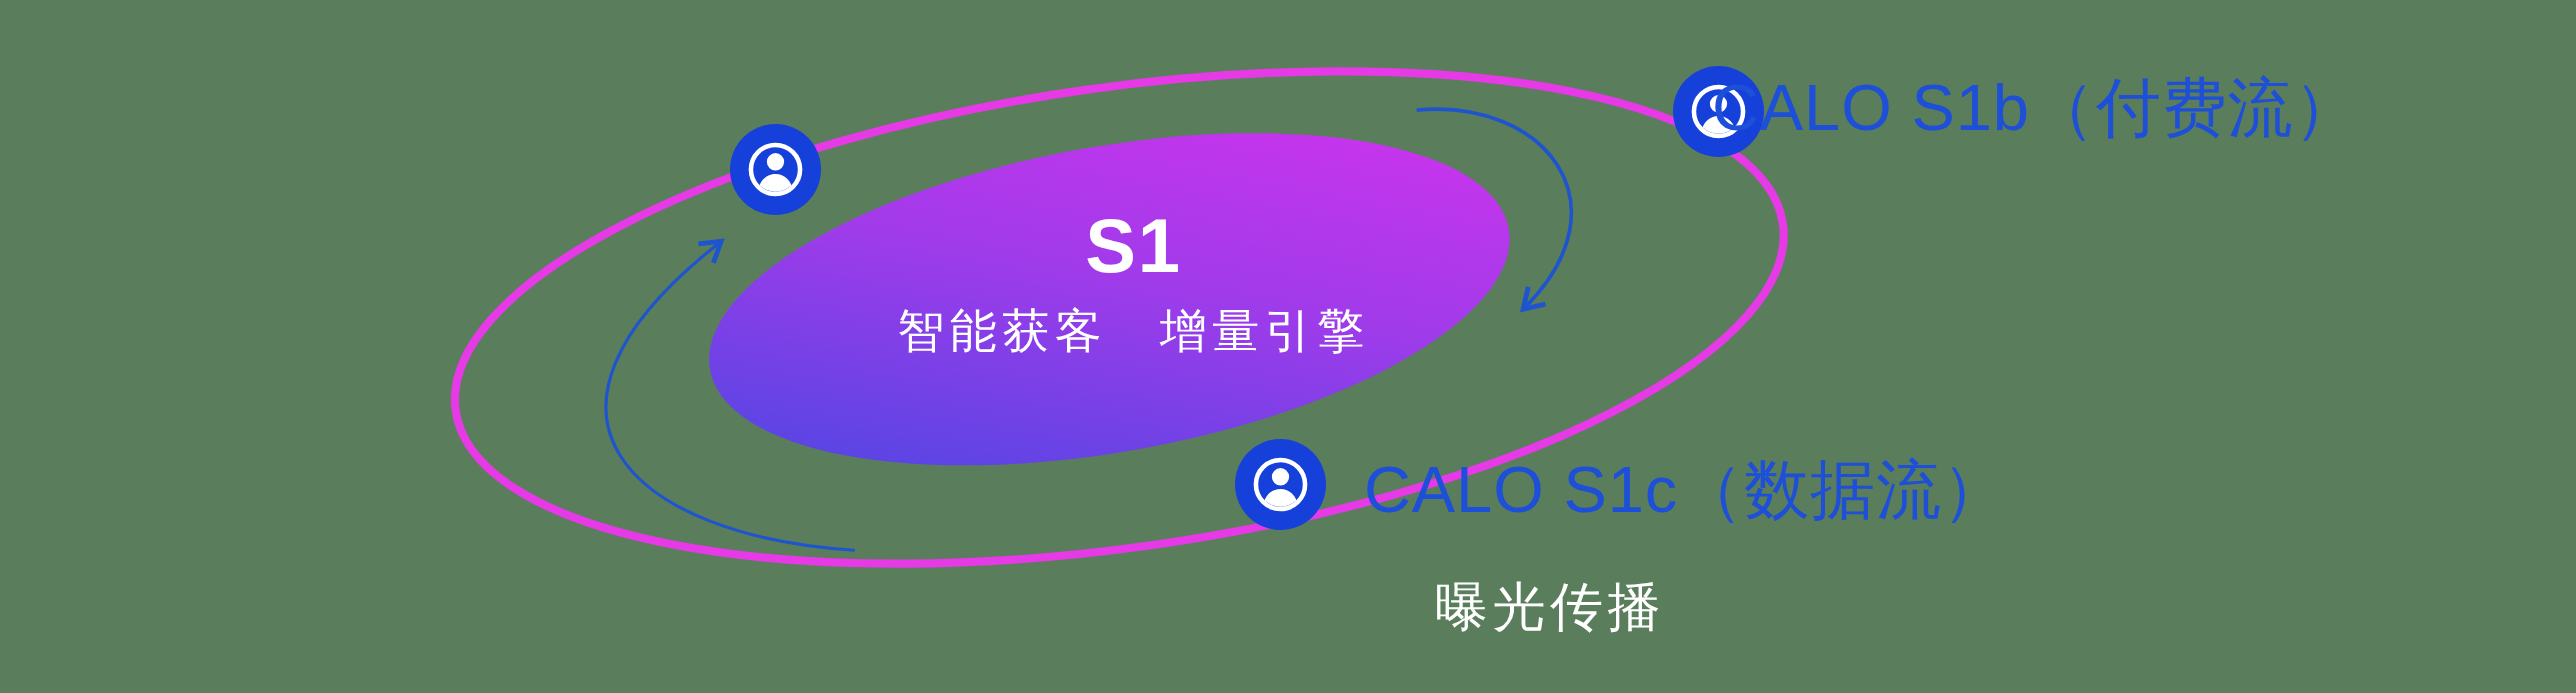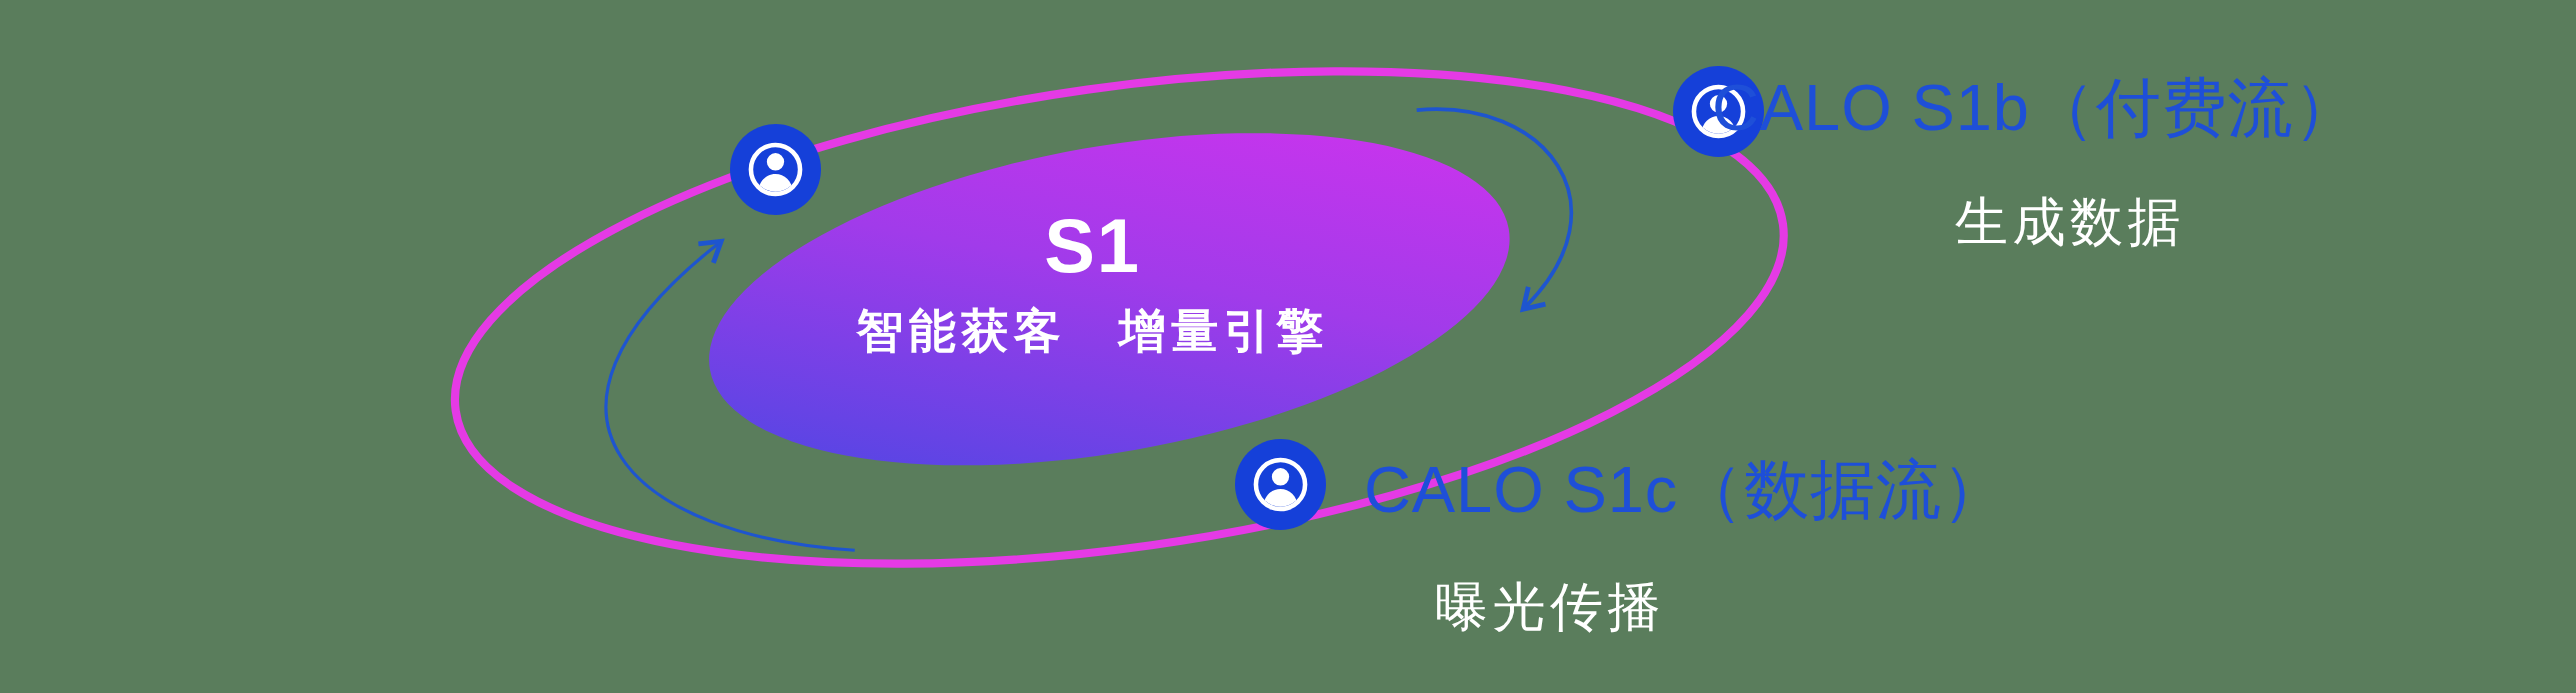--- a/index.html
+++ b/index.html
@@ -39,37 +39,37 @@
     position: absolute;
     font-size: 53px;
     font-weight: 400;
     color: #ffffff;
     white-space: nowrap;
     letter-spacing: 4.5px;
     line-height: 1.1;
   }
   .core-text {
     position: absolute;
-    left: 797px;
+    left: 838px;
     top: 204px;
     width: 591px;
     text-align: center;
     color: #ffffff;
     pointer-events: none;
   }
   .core-title {
     font-size: 76px;
     font-weight: 600;
     line-height: 1.1;
     letter-spacing: 1.8px;
   }
   .core-subtitle {
     margin-top: 12.7px;
     font-size: 47px;
-    font-weight: 700;
+    font-weight: 400;
     letter-spacing: 5.5px;
     white-space: nowrap;
   }
 </style>
 </head>
 <body>
 
 <div class="stage">
 
   <svg class="orbit-svg" viewBox="0 0 2833 763" aria-hidden="true">
@@ -139,19 +139,18 @@
         </clipPath>
       <g clip-path="url(#clipC)">
         <circle cx="50" cy="41.5" r="9.5" fill="#ffffff"></circle>
         <path d="M50 55 C40 55 32 62.5 30.5 75 L69.5 75 C68 62.5 60 55 50 55 Z" fill="#ffffff"></path>
       </g>
     </svg>
   </div>
 
 
   <div class="node-title" style="left:1712px; top:71px;">CALO S1b（付费流）</div>
-  <div class="node-subtitle" style="left:1955px; top:193px;">生成数据</div>
 
   <div class="node-title" style="left:1364px; top:453px;">CALO S1c（数据流）</div>
   <div class="node-subtitle" style="left:1435px; top:578px;">曝光传播</div>
 
 </div>
 
 
 </body></html>

